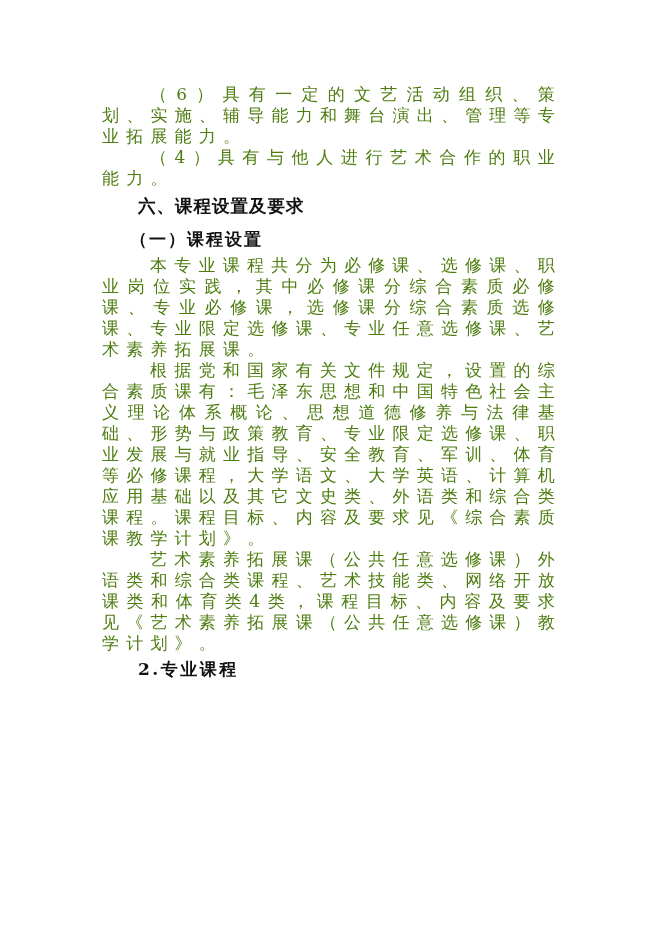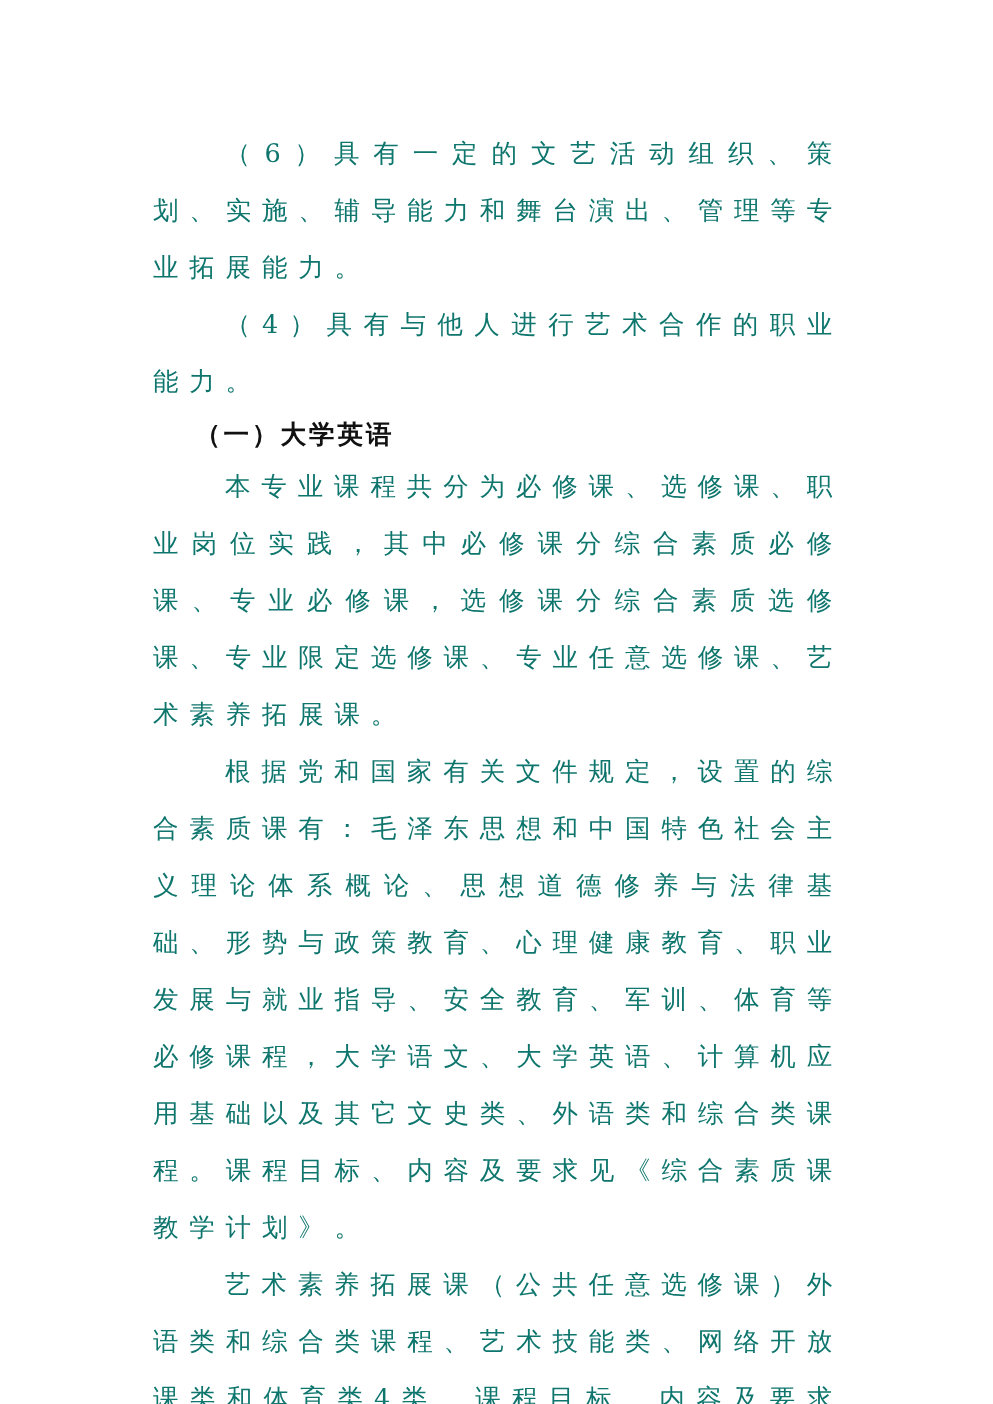--- a/index.html
+++ b/index.html
@@ -16,23 +16,23 @@
       color: #1a1a1a;
     }
     .page {
       position: absolute;
       left: 102px;
       top: 84px;
       width: 460px;
     }
     .para {
       font-size: 17px;
-      line-height: 38px;
+      line-height: 21px;
       letter-spacing: 7.2px;
-      color: #0f766e;
+      color: #4d7c0f;
       text-align: justify;
       text-indent: 48px;
       word-break: break-all;
     }
     .h-section {
       font-family: "DejaVu Sans", "Liberation Sans", sans-serif;
       font-size: 17.5px;
       font-weight: 600;
       line-height: 34px;
       padding-left: 36px;
@@ -57,19 +57,20 @@
       letter-spacing: 2.5px;
       color: #111;
     }
   </style>
 </head>
 <body>
 
 <div class="page">
   <div class="para">（6）具有一定的文艺活动组织、策划、实施、辅导能力和舞台演出、管理等专业拓展能力。</div>
   <div class="para">（4）具有与他人进行艺术合作的职业能力。</div>
-  <div class="h-sub">（一）大学英语</div>
+  <div class="h-section">六、课程设置及要求</div>
+  <div class="h-sub">（一）课程设置</div>
   <div class="para">本专业课程共分为必修课、选修课、职业岗位实践，其中必修课分综合素质必修课、专业必修课，选修课分综合素质选修课、专业限定选修课、专业任意选修课、艺术素养拓展课。</div>
-  <div class="para">根据党和国家有关文件规定，设置的综合素质课有：毛泽东思想和中国特色社会主义理论体系概论、思想道德修养与法律基础、形势与政策教育、心理健康教育、职业发展与就业指导、安全教育、军训、体育等必修课程，大学语文、大学英语、计算机应用基础以及其它文史类、外语类和综合类课程。课程目标、内容及要求见《综合素质课教学计划》。</div>
+  <div class="para">根据党和国家有关文件规定，设置的综合素质课有：毛泽东思想和中国特色社会主义理论体系概论、思想道德修养与法律基础、形势与政策教育、专业限定选修课、职业发展与就业指导、安全教育、军训、体育等必修课程，大学语文、大学英语、计算机应用基础以及其它文史类、外语类和综合类课程。课程目标、内容及要求见《综合素质课教学计划》。</div>
   <div class="para">艺术素养拓展课（公共任意选修课）外语类和综合类课程、艺术技能类、网络开放课类和体育类4类，课程目标、内容及要求见《艺术素养拓展课（公共任意选修课）教学计划》。</div>
   <div class="h-item">2.专业课程</div>
 
 </div>
 
 </body></html>

